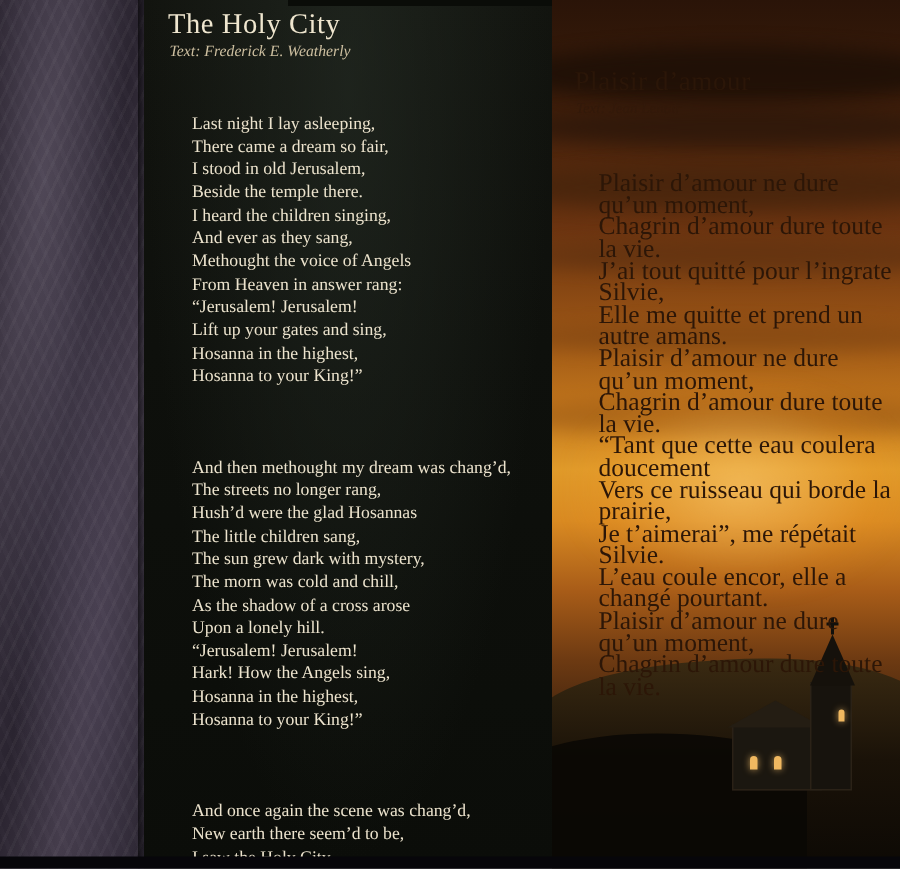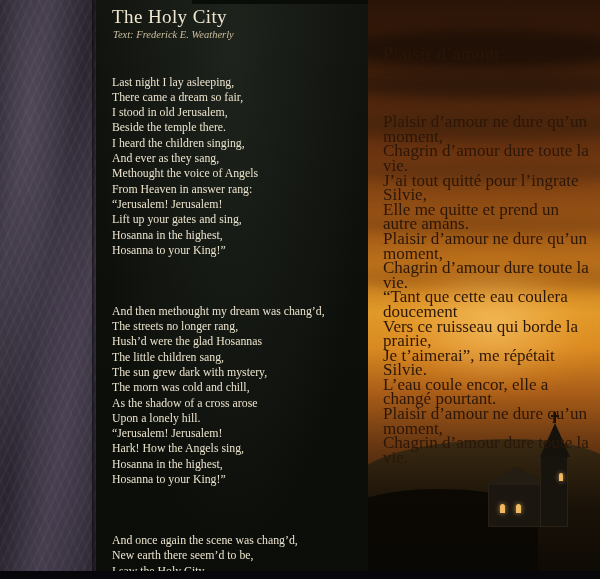--- a/index.html
+++ b/index.html
@@ -167,21 +167,21 @@
   }
   .lyrics-left {
     position: absolute;
     left: 112px; top: 44px;
     width: 250px;
     color: #ece3cd;
     font-size: 11.8px;
     line-height: 15.3px;
     white-space: pre-wrap;
   }
-  .stanza { margin: 0 0 15px 0; white-space: pre-wrap; }
+  .stanza { margin: 0 0 15px 16px; white-space: pre-wrap; }
 
   .title-right {
     position: absolute;
     left: 383px; top: 44px;
     color: #2b1608;
     font-size: 18px;
     letter-spacing: .4px;
   }
   .credit-right {
     position: absolute;

